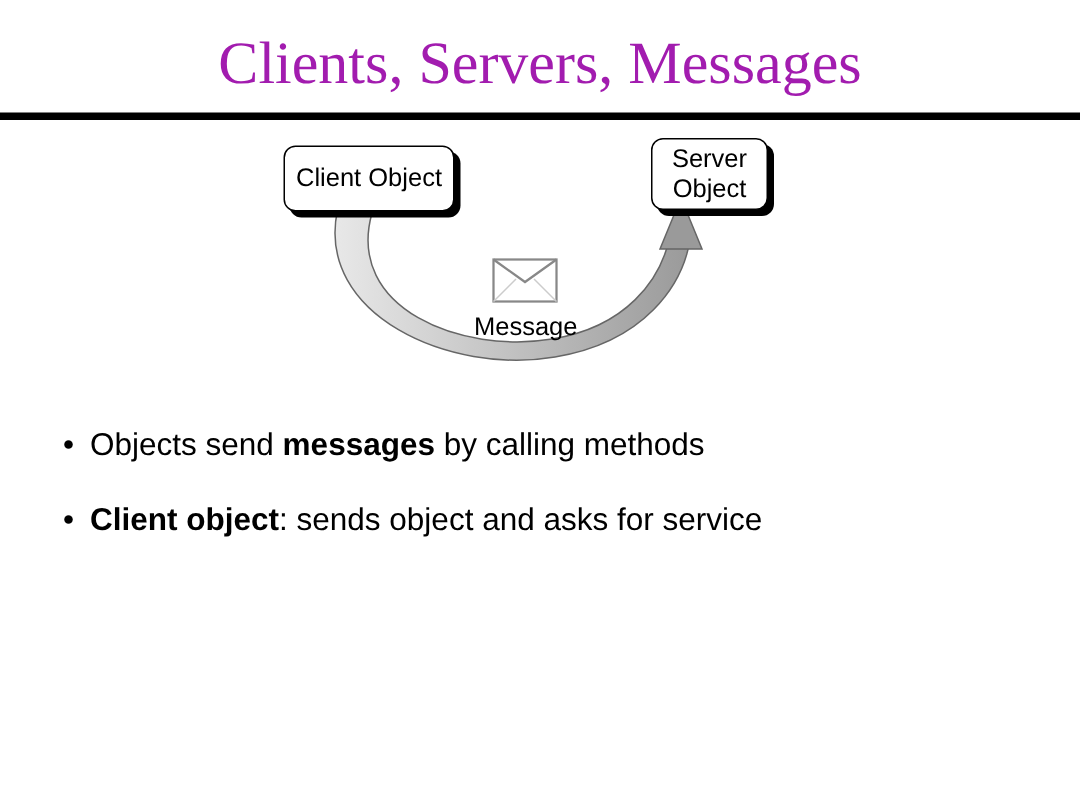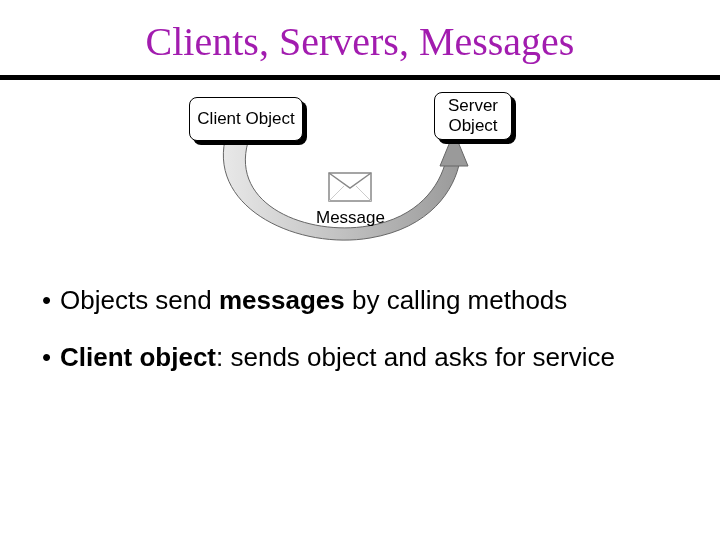--- a/index.html
+++ b/index.html
@@ -48,21 +48,21 @@
     border-radius: 8px;
     z-index: 4;
   }
   .msg-label {
     position: absolute;
     font-size: 17px;
     z-index: 6;
   }
   .bullets {
     padding: 14px 17px 0 42px;
-    font-size: 26px;
+    font-size: 21px;
     line-height: 1.25;
   }
   .bullets li {
     list-style: none;
     position: relative;
     padding-left: 18px;
     margin-bottom: 24px;
   }
   .bullets li::before {
     content: "•";

